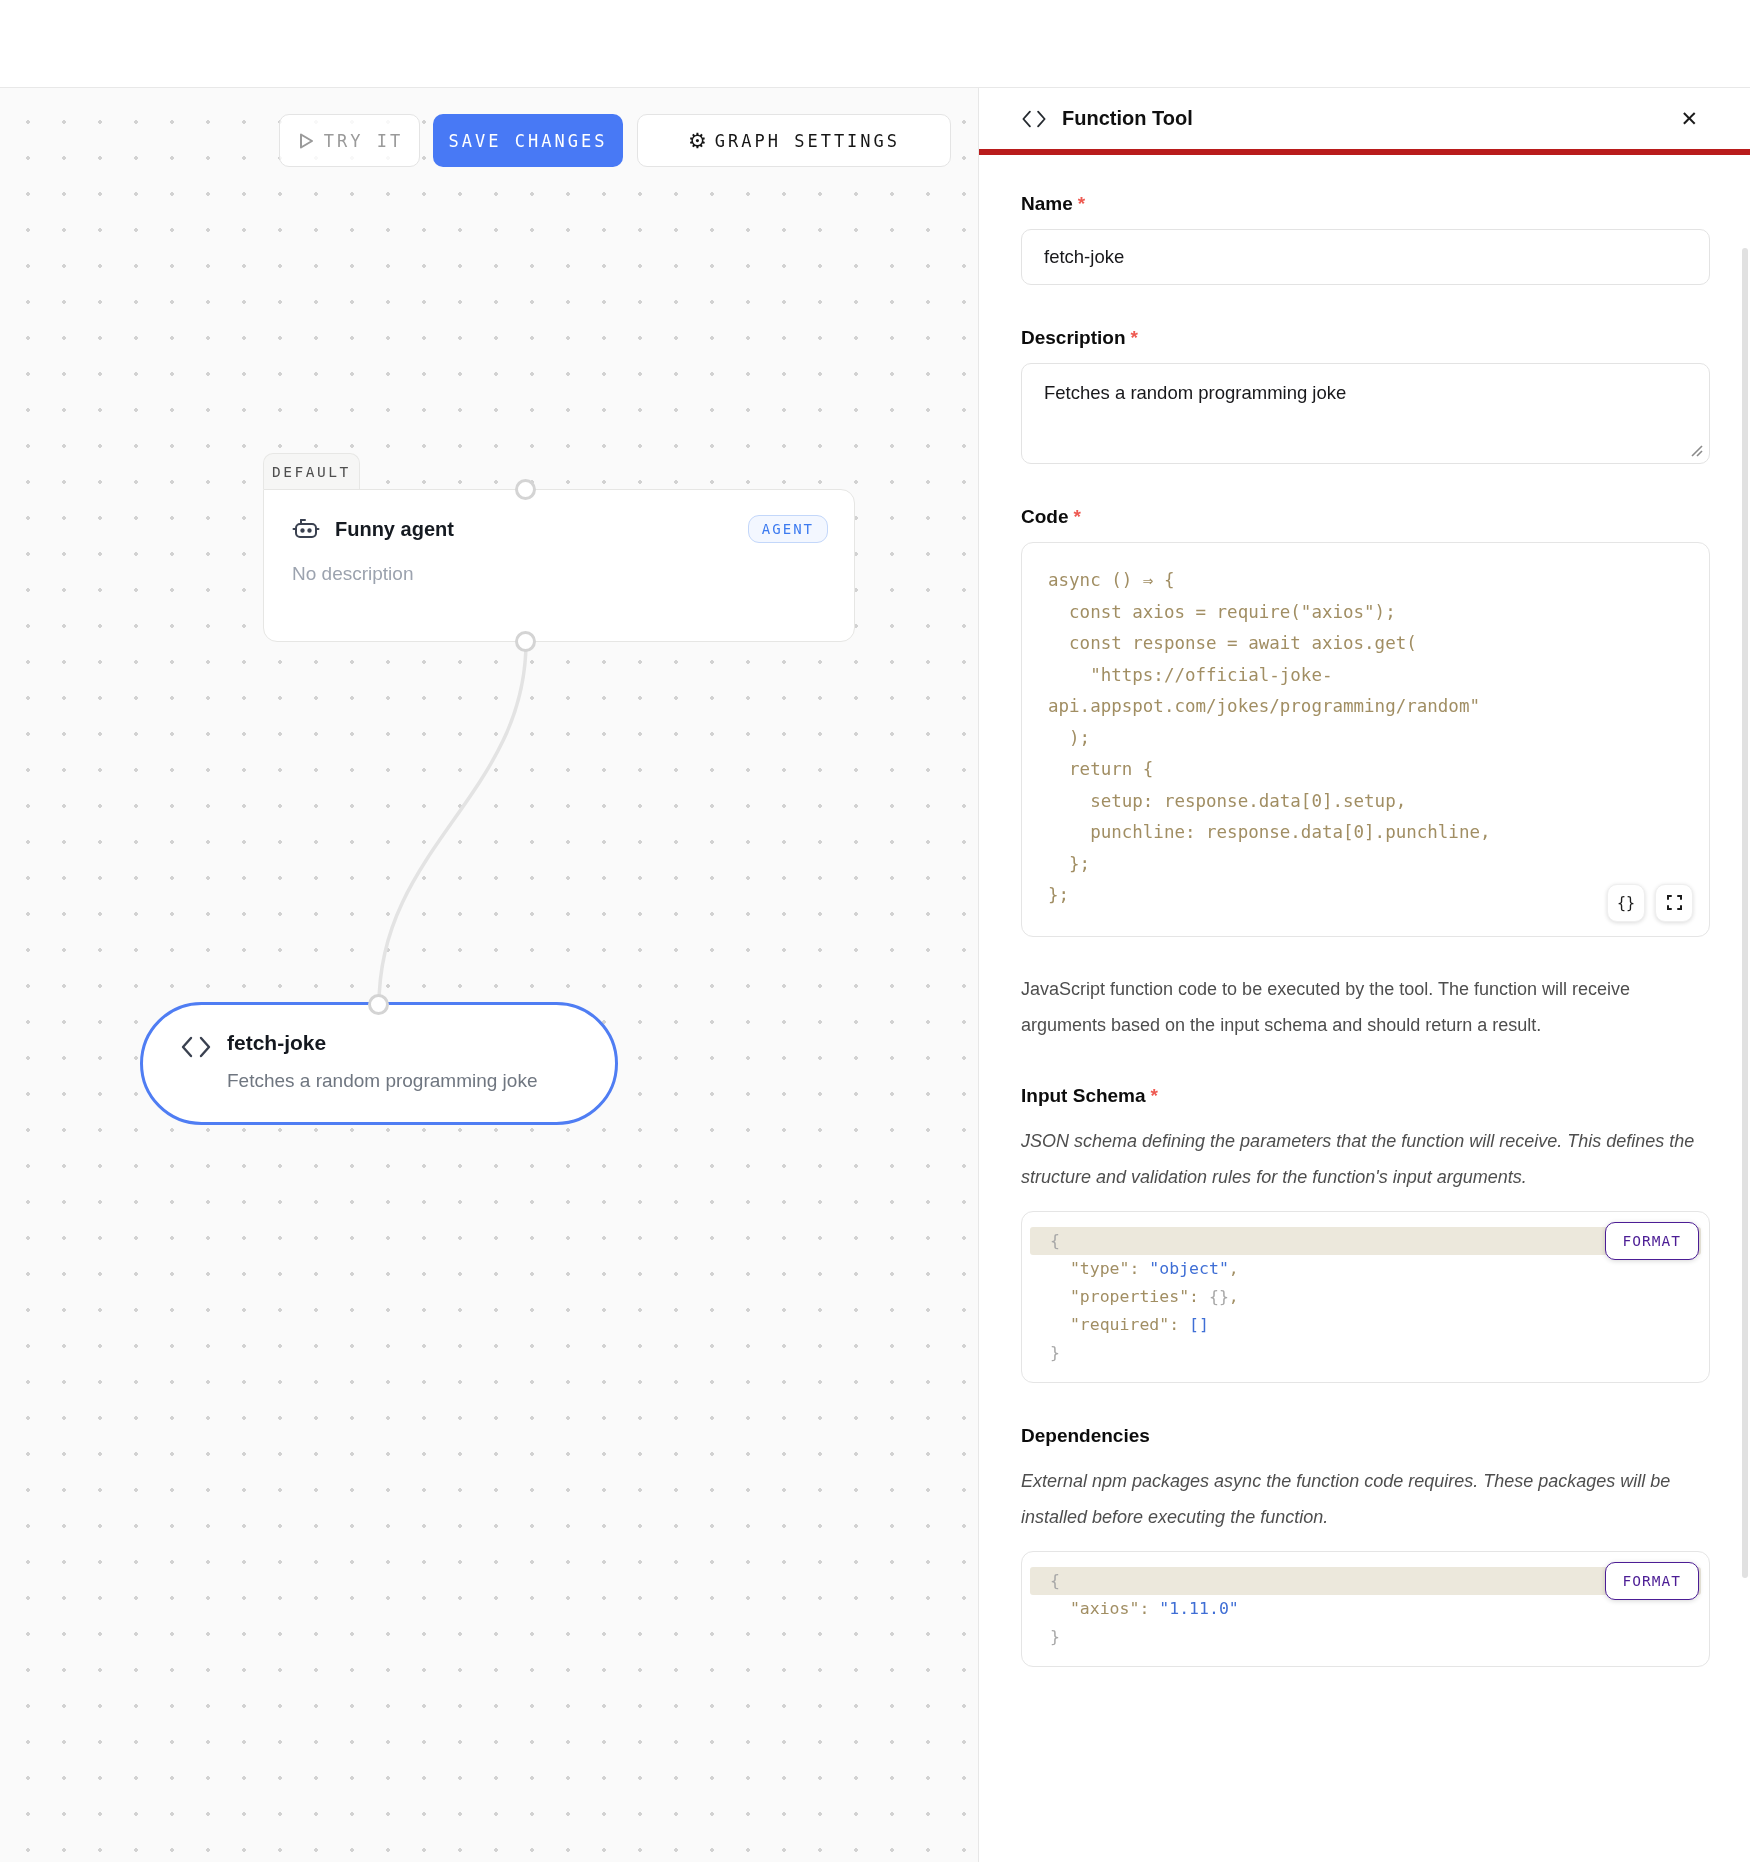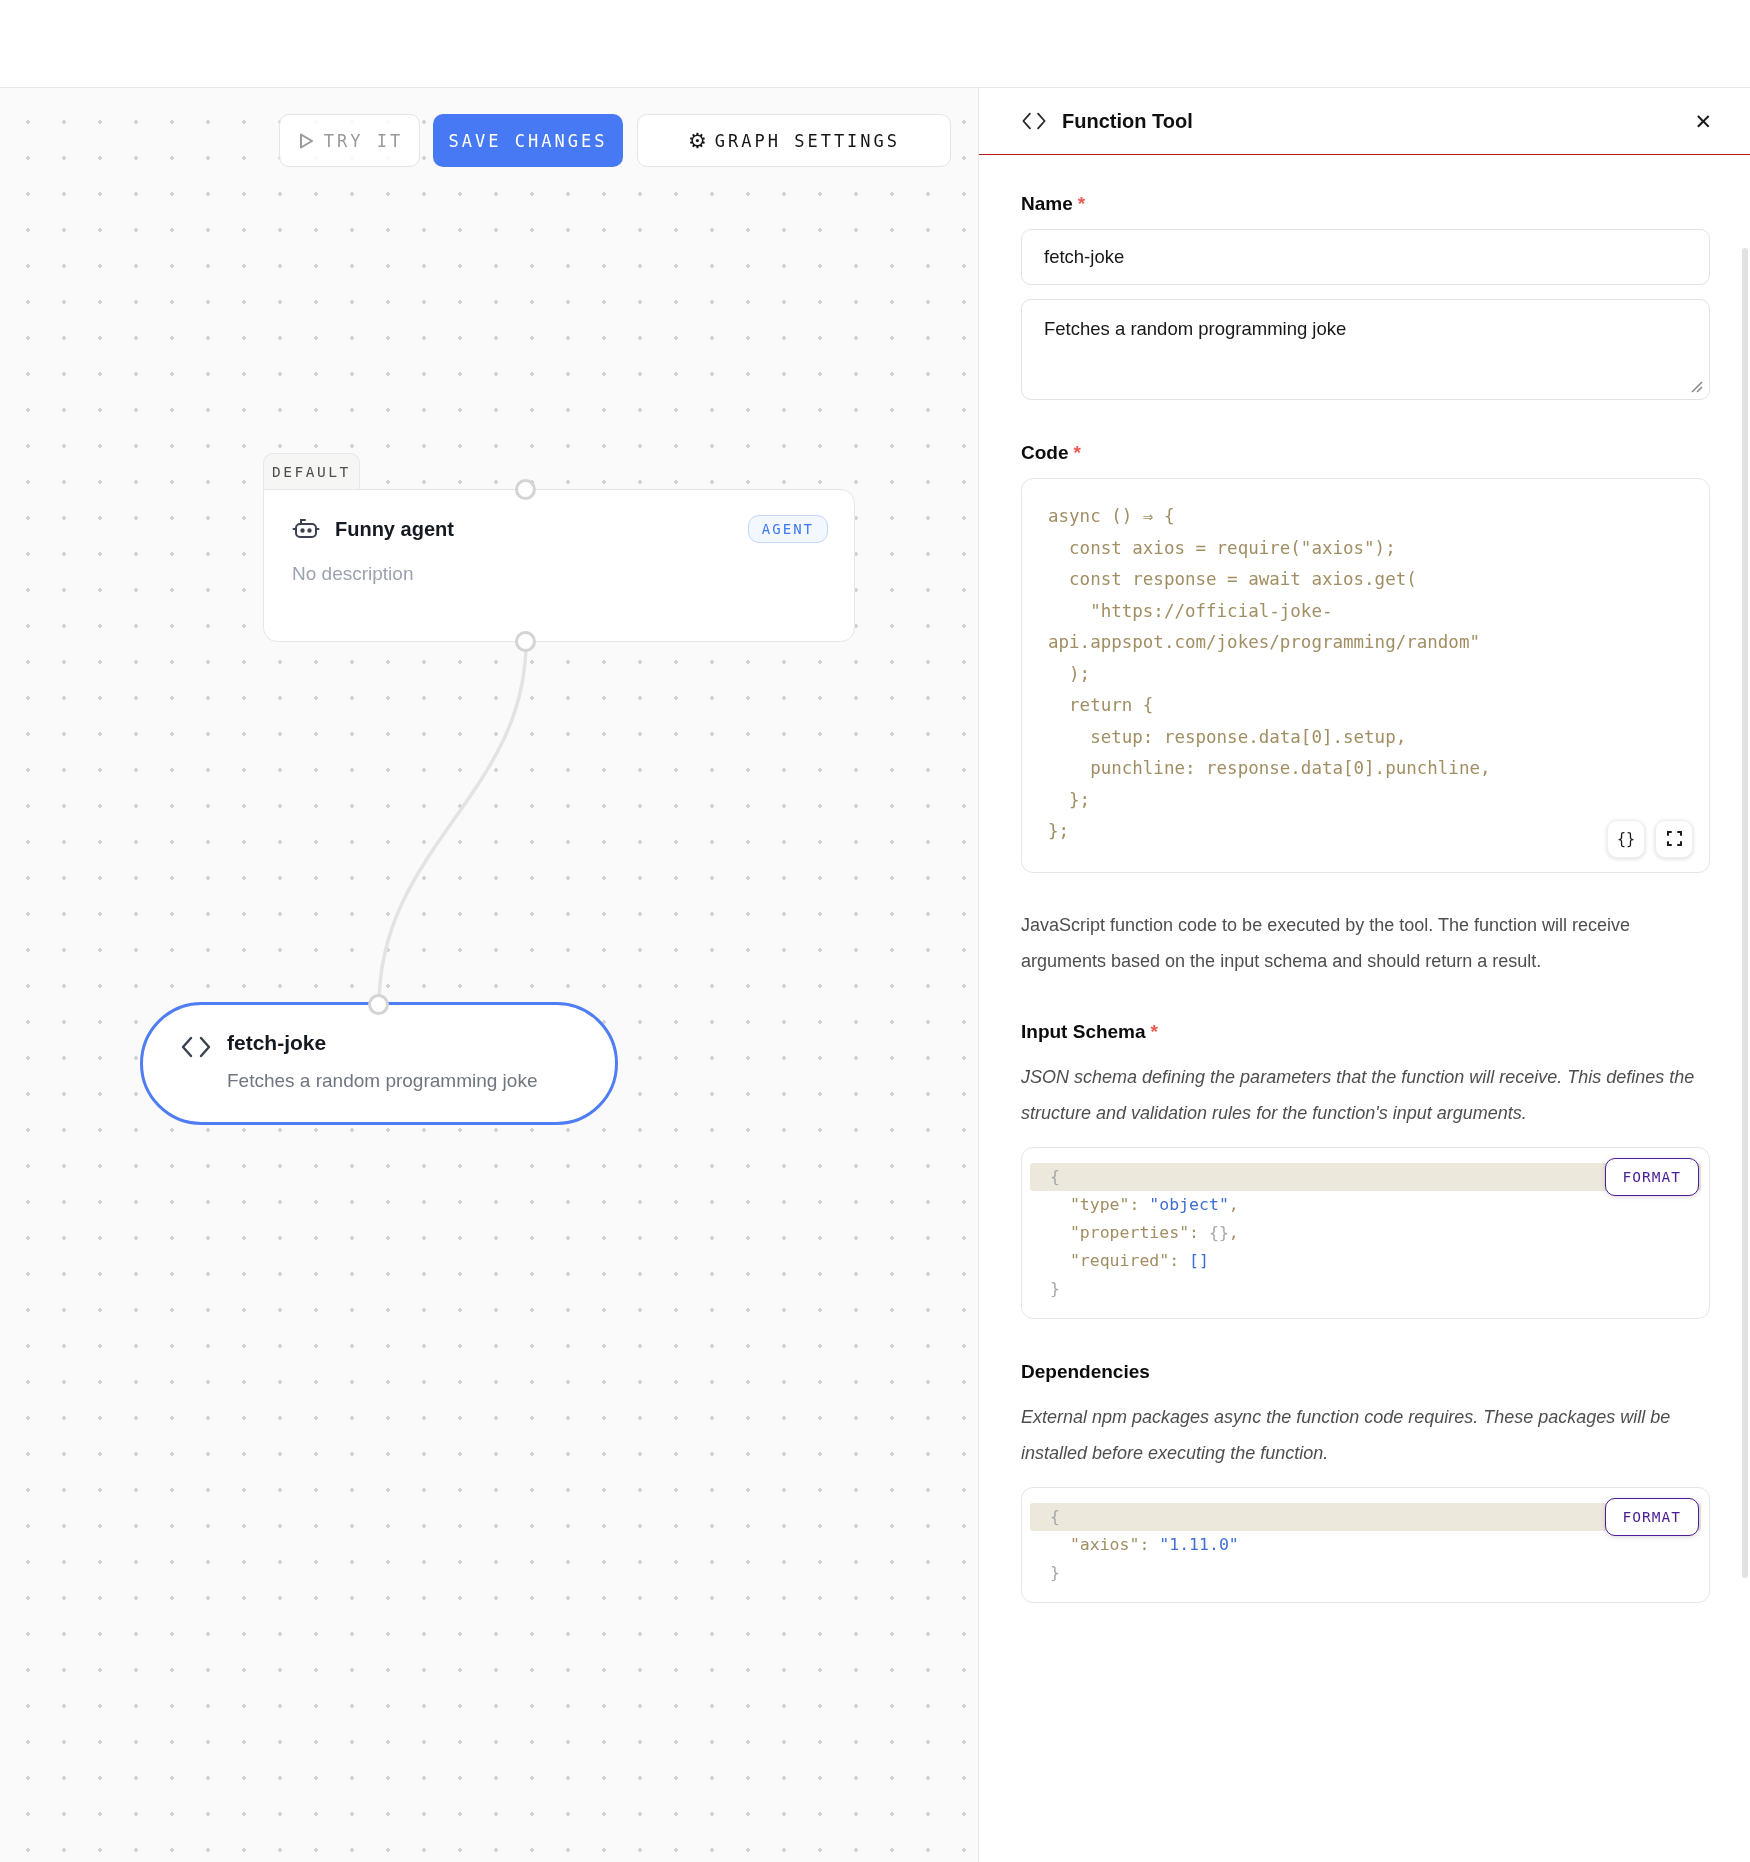--- a/index.html
+++ b/index.html
@@ -53,21 +53,21 @@
     display:flex; align-items:flex-start; padding:26px 30px 0 38px; }
   .tool-icon { margin-top:5px; }
   .tool-texts { margin-left:16px; }
   .tool-title { font-size:21px; font-weight:700; color:#14181f; }
   .tool-desc { font-size:19px; color:#6f7680; margin-top:15px; white-space:nowrap; }
 
   
   .panel { position:absolute; left:978px; top:88px; width:772px; height:1774px;
     background:#fff; border-left:1px solid #e7e7e7; }
   .panel-header { height:67px; display:flex; align-items:center; gap:15px;
-    padding:0 38px 0 42px; border-bottom:1px solid #b91c1c; }
+    padding:0 52px 0 42px; border-bottom:6px solid #b91c1c; }
   .panel-title { font-size:20px; font-weight:600; color:#101010; flex:1; }
   .close-x { font-size:21px; color:#1a1a1a; cursor:pointer; line-height:1; }
 
   .panel-body { padding:38px 40px 40px 42px; position:relative; }
   .field-label { font-size:19px; font-weight:600; color:#0c0c0c; }
   .req { color:#ee5a52; margin-left:5px; font-weight:600; }
 
   .text-input { margin-top:14px; height:56px; border:1px solid #e3e3e3; border-radius:10px;
     display:flex; align-items:center; padding:0 22px; font-size:18.5px; color:#18181b;
     background:#fff; }
@@ -188,20 +188,21 @@
     </span>
     <span class="panel-title">Function Tool</span>
     <span class="close-x">✕</span>
   </div>
 
   <div class="panel-body">
 
     <div class="field-label"><span>Name</span><span class="req">*</span></div>
     <div class="text-input">fetch-joke</div>
 
+    <div class="field-label section-gap"><span>Description</span><span class="req">*</span></div>
     <div class="text-area">
       <span>Fetches a random programming joke</span>
       <span class="resize-glyph">
         <svg width="14" height="14" viewBox="0 0 14 14" stroke="#8a8a8a" stroke-width="1.6">
             <line x1="3" y1="13" x2="13" y2="3"></line>
             <line x1="8" y1="13" x2="13" y2="8"></line>
           </svg>
       </span>
     </div>
 

